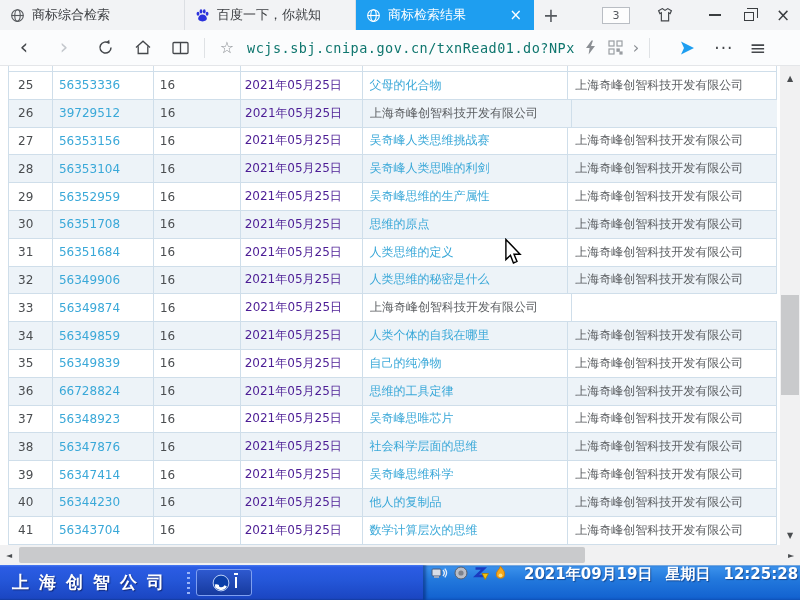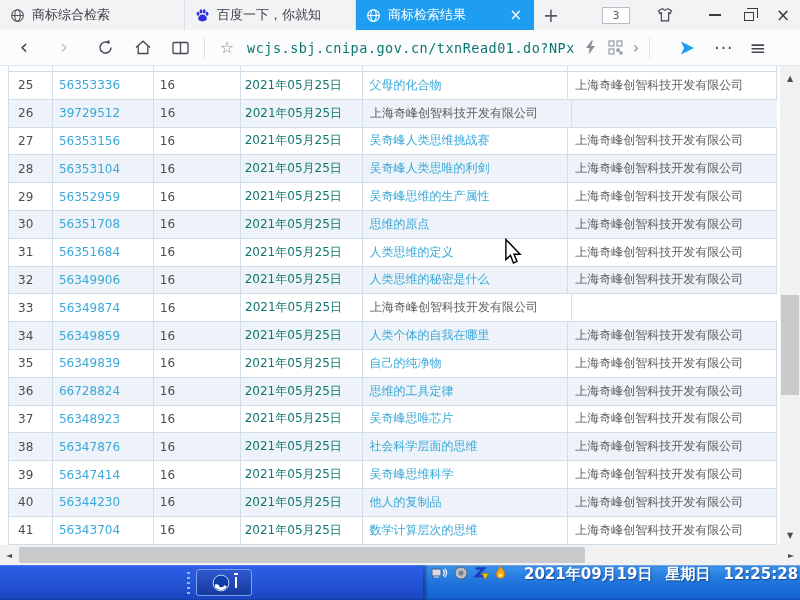--- a/index.html
+++ b/index.html
@@ -48,21 +48,21 @@
   .content { position:absolute; top:66px; left:0; width:800px; height:499px; background:#fff; }
   .tablewrap { position:absolute; left:8px; top:0; width:769px; height:479px; overflow:hidden; border-left:1px solid #cfdeea; }
   .t-row, .stub { display:flex; border-bottom:1px solid #cfdeea; background:#fff; }
   .t-row { height:27.8px; font-size:12px; }
   .t-row.alt { background:#edf3f8; }
   .stub { height:6px; }
   .c { display:flex; align-items:center; border-right:1px solid #cfdeea; overflow:hidden; white-space:nowrap; }
   .c1 { width:44px;  padding-left:9px; color:#4a4d50; }
   .c2 { width:101px; padding-left:6px; color:#3aa8d8; }
   .c3 { width:87px;  padding-left:6px; color:#4a4d50; }
-  .c4 { width:122px; padding-left:4px; color:#0f766e; }
+  .c4 { width:122px; padding-left:4px; color:#4c1d95; }
   .c5 { width:206px; padding-left:7px; color:#3aa8d8; }
   .c6 { width:209px; padding-left:7px; color:#5a5d60; }
 
   
   .vscroll { position:absolute; right:0; top:0; width:20px; height:479px; background:#f1f1f2; }
   .vs-btn { position:absolute; left:0; width:20px; height:16px; display:flex; align-items:center; justify-content:center; font-size:8px; color:#4a4d50; }
   .vs-up { top:4px; } .vs-down { bottom:2px; }
   .vs-thumb { position:absolute; left:1px; right:1px; top:229px; height:100px; background:#c9cacc; }
   .hscroll { position:absolute; left:0; bottom:0; width:800px; height:20px; background:#f1f1f2; }
   .hs-btn { position:absolute; top:0; width:18px; height:20px; display:flex; align-items:center; justify-content:center; font-size:8px; color:#4a4d50; }
@@ -354,20 +354,21 @@
   </div>
 
   <div class="hscroll">
     <div class="hs-btn hs-left">◄</div>
     <div class="hs-thumb"></div>
     <div class="hs-btn hs-right">►</div>
   </div>
 </div>
 
 <div class="taskbar">
+  <div class="company">上海创智公司</div>
   <div class="ql-sep"></div>
   <div class="taskbtn">
     <span>
       <svg width="18" height="18" viewBox="0 0 16 16">
           <circle cx="8" cy="8" r="7" fill="#0b3ea8" stroke="#cfe0ff" stroke-width="0.8"></circle>
           <path d="M3.6 9.2 A4.6 4.6 0 0 0 12.2 10.6" stroke="#fff" stroke-width="2.4" fill="none"></path>
           <rect x="3" y="9.6" width="3.2" height="3" fill="#fff"></rect>
         </svg>
     </span>
     <span class="ibar"></span>

